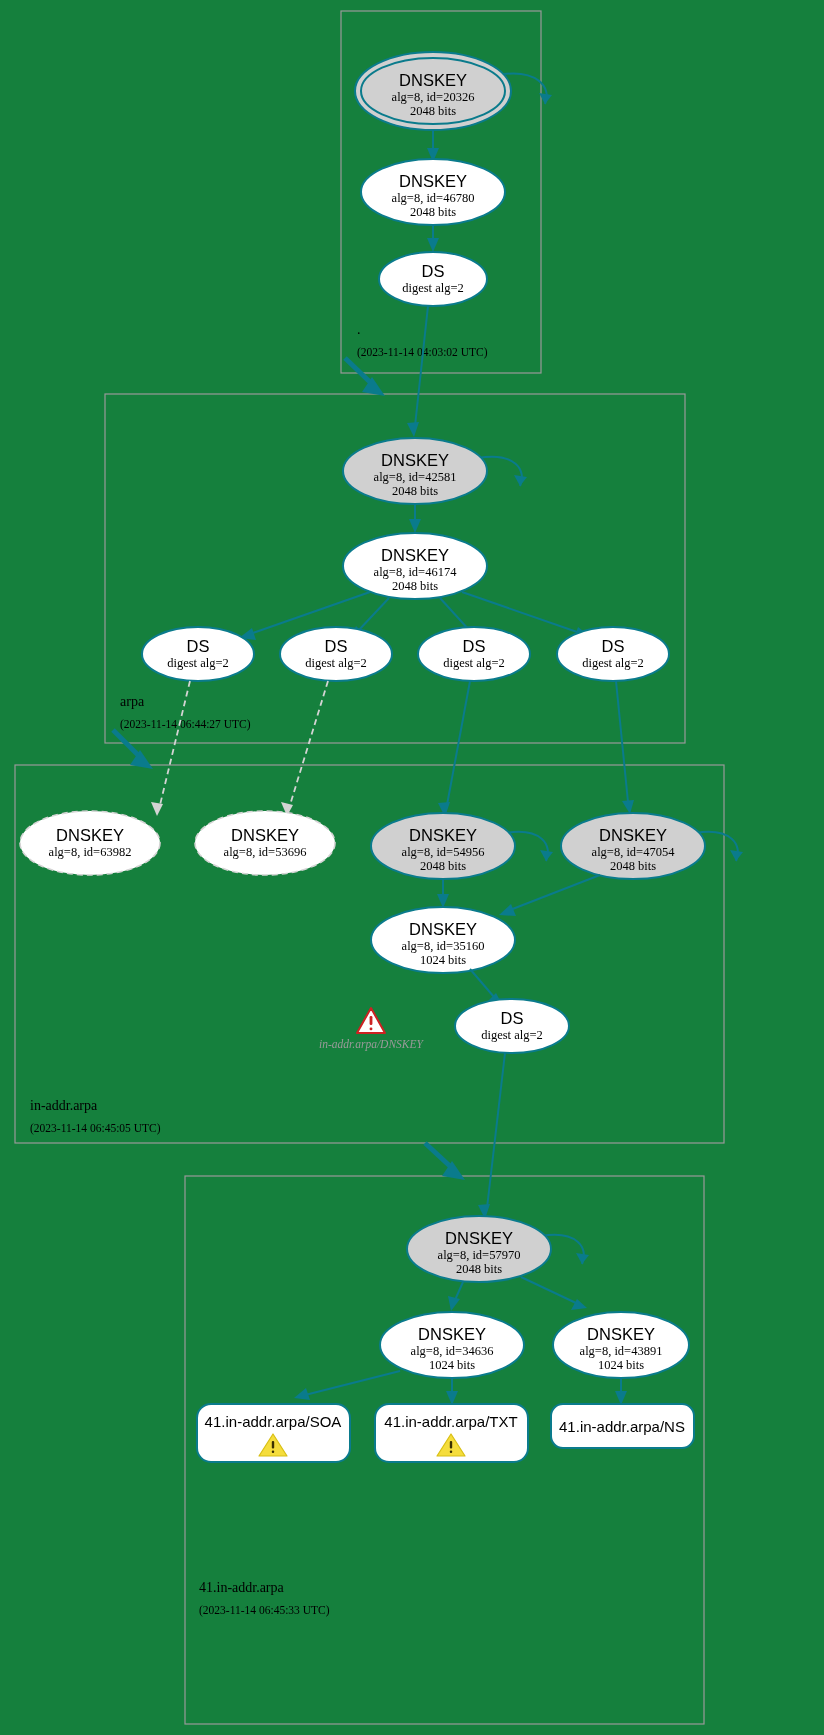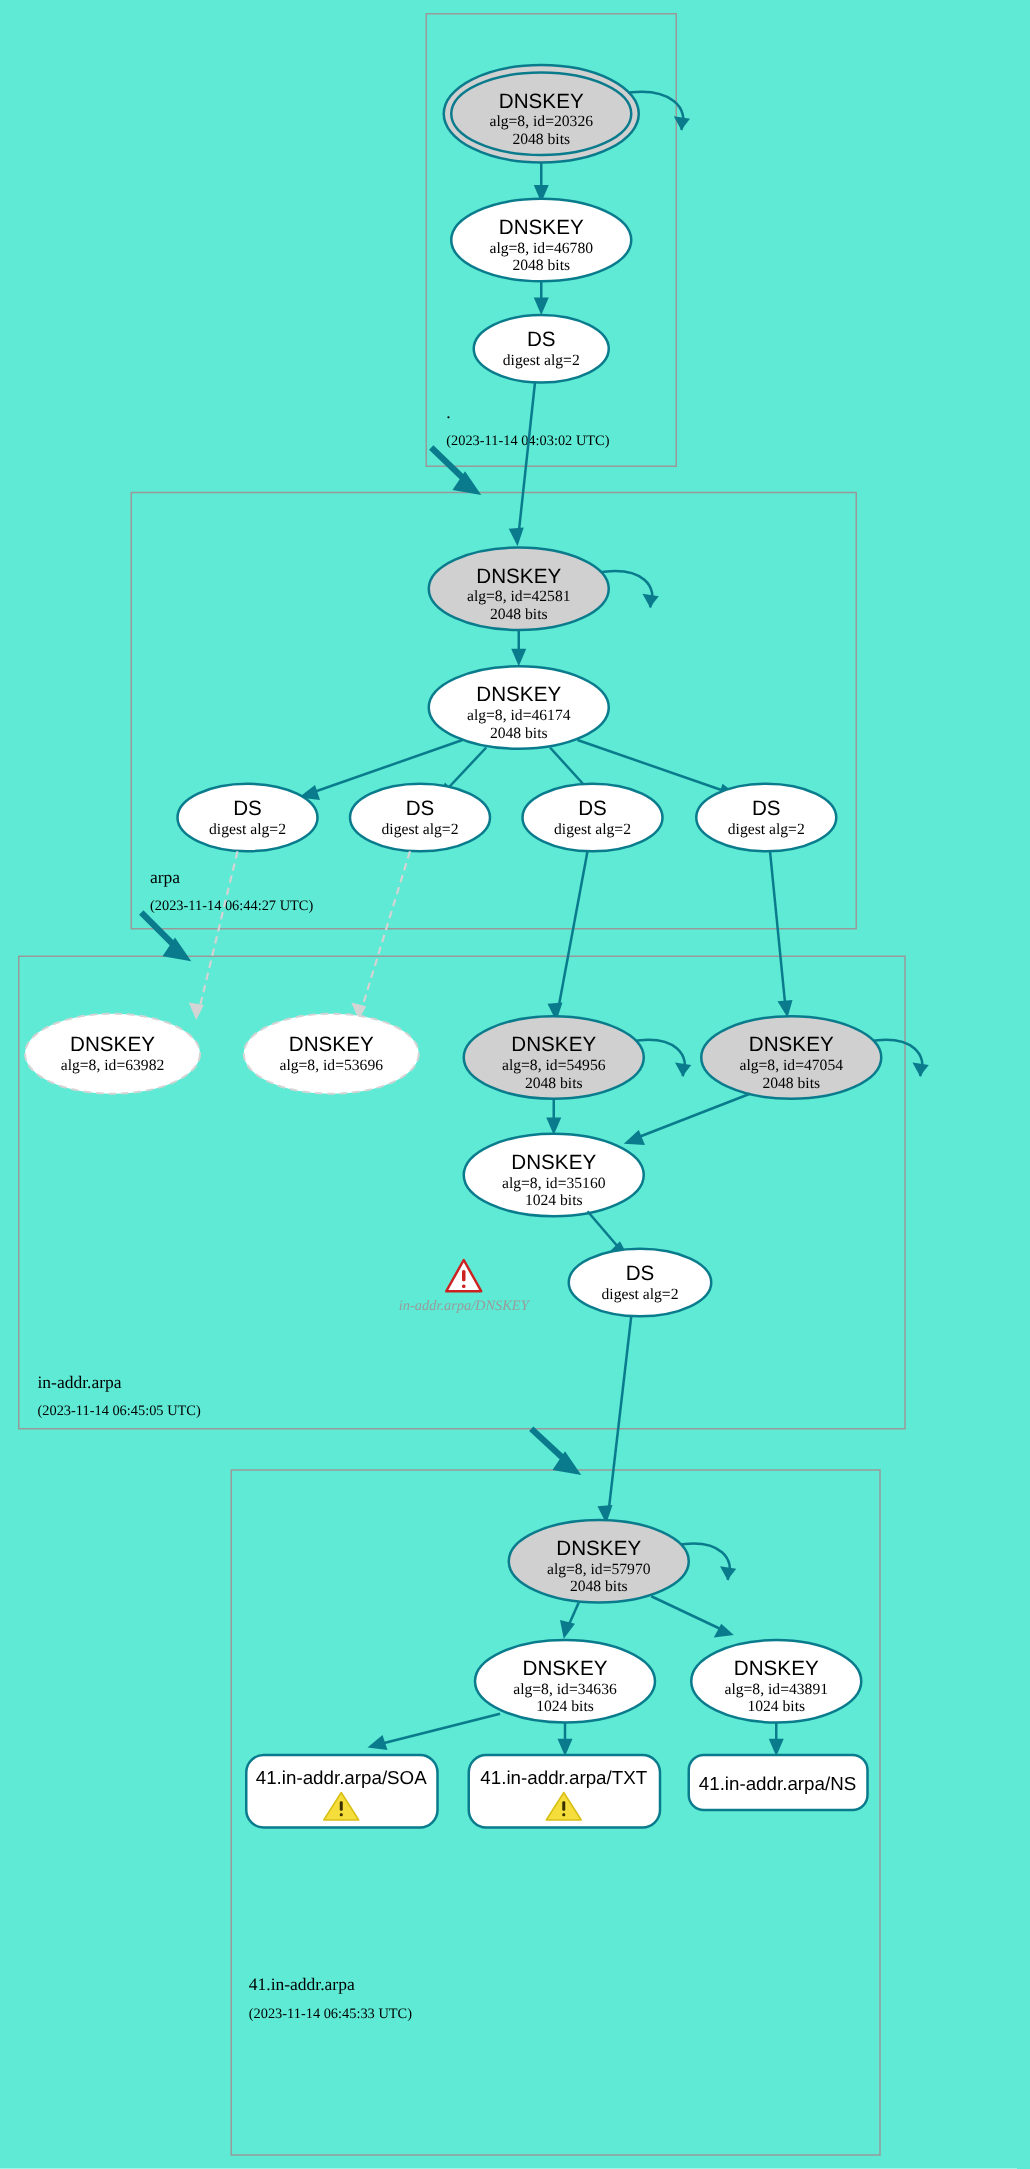--- a/index.html
+++ b/index.html
@@ -7,21 +7,21 @@
     padding: 0;
     background: #ffffff;
   }
   body {
     font-family: "Liberation Sans", sans-serif;
   }
   #stage {
     position: relative;
     width: 824px;
     height: 1735px;
-    background: #5eead4;
+    background: #15803d;
     overflow: hidden;
   }
   svg.graph {
     position: absolute;
     left: 0;
     top: 0;
     width: 824px;
     height: 1735px;
   }
   

